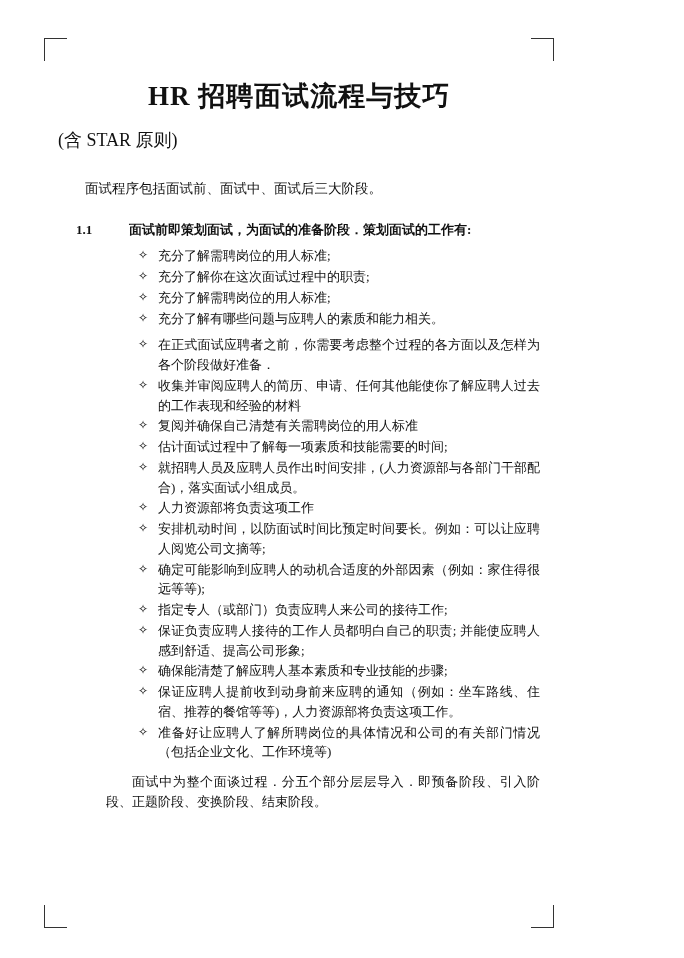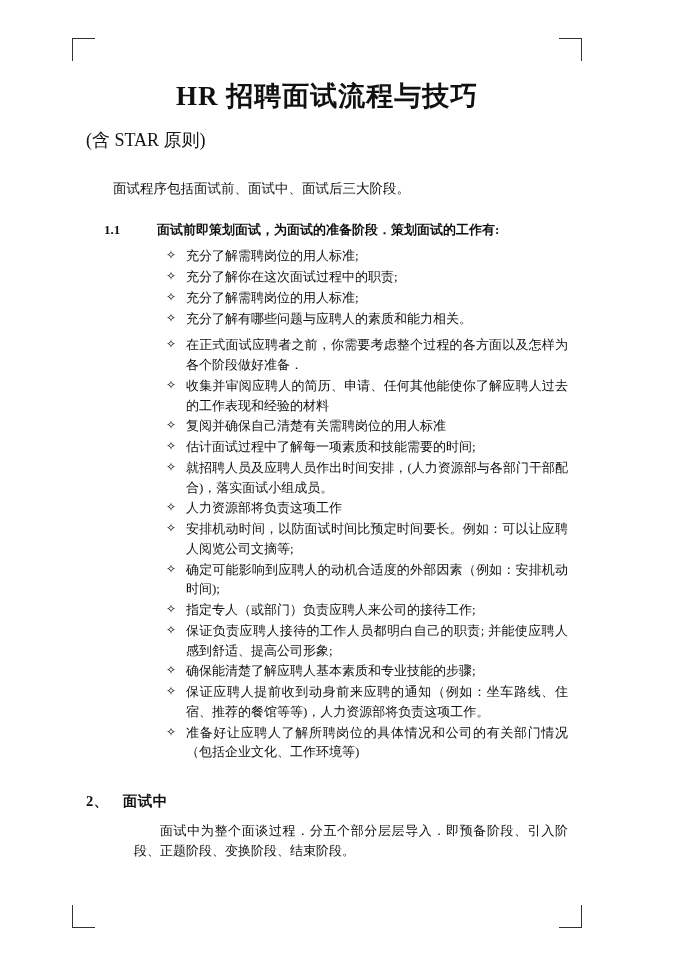--- a/index.html
+++ b/index.html
@@ -14,21 +14,20 @@
     color: #111111;
     position: relative;
     overflow: hidden;
   }
   .page {
     position: relative;
     width: 598px;
     height: 958px;
     box-sizing: border-box;
     padding: 44px 58px 30px 58px;
-    margin-left: 28px;
   }
   
   .crop {
     position: absolute;
     width: 22px;
     height: 22px;
   }
   .crop.tl { top: 38px; left: 44px; border-left: 1px solid #333; border-top: 1px solid #333; }
   .crop.tr { top: 38px; right: 44px; border-right: 1px solid #333; border-top: 1px solid #333; }
   .crop.bl { bottom: 30px; left: 44px; border-left: 1px solid #333; border-bottom: 1px solid #333; }
@@ -187,21 +186,21 @@
     <li>
       <span class="mark">✧</span>
       <span class="txt">人力资源部将负责这项工作</span>
     </li>
     <li>
       <span class="mark">✧</span>
       <span class="txt">安排机动时间，以防面试时间比预定时间要长。例如：可以让应聘人阅览公司文摘等;</span>
     </li>
     <li>
       <span class="mark">✧</span>
-      <span class="txt">确定可能影响到应聘人的动机合适度的外部因素（例如：安排机动时间);</span>
+      <span class="txt">确定可能影响到应聘人的动机合适度的外部因素（例如：家住得很远等等);</span>
     </li>
     <li>
       <span class="mark">✧</span>
       <span class="txt">指定专人（或部门）负责应聘人来公司的接待工作;</span>
     </li>
     <li>
       <span class="mark">✧</span>
       <span class="txt">保证负责应聘人接待的工作人员都明白自己的职责; 并能使应聘人感到舒适、提高公司形象;</span>
     </li>
     <li>
@@ -211,18 +210,15 @@
     <li>
       <span class="mark">✧</span>
       <span class="txt">保证应聘人提前收到动身前来应聘的通知（例如：坐车路线、住宿、推荐的餐馆等等)，人力资源部将负责这项工作。</span>
     </li>
     <li>
       <span class="mark">✧</span>
       <span class="txt">准备好让应聘人了解所聘岗位的具体情况和公司的有关部门情况（包括企业文化、工作环境等)</span>
     </li>
   </ul>
 
-  <div class="section-head mt-sec">
-    <span class="num">2、</span><span>面试中</span>
-  </div>
   <p class="body-para indent">面试中为整个面谈过程．分五个部分层层导入．即预备阶段、引入阶段、正题阶段、变换阶段、结束阶段。</p>
 
 </div>
 
 </body></html>

